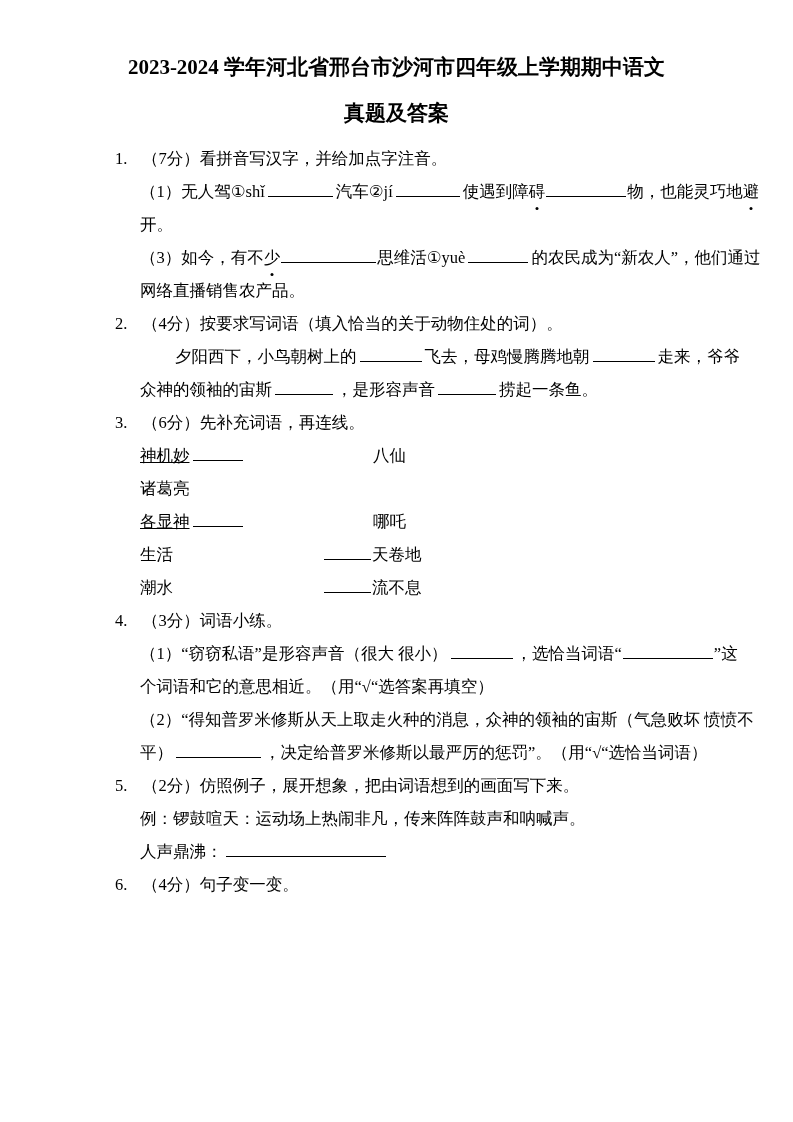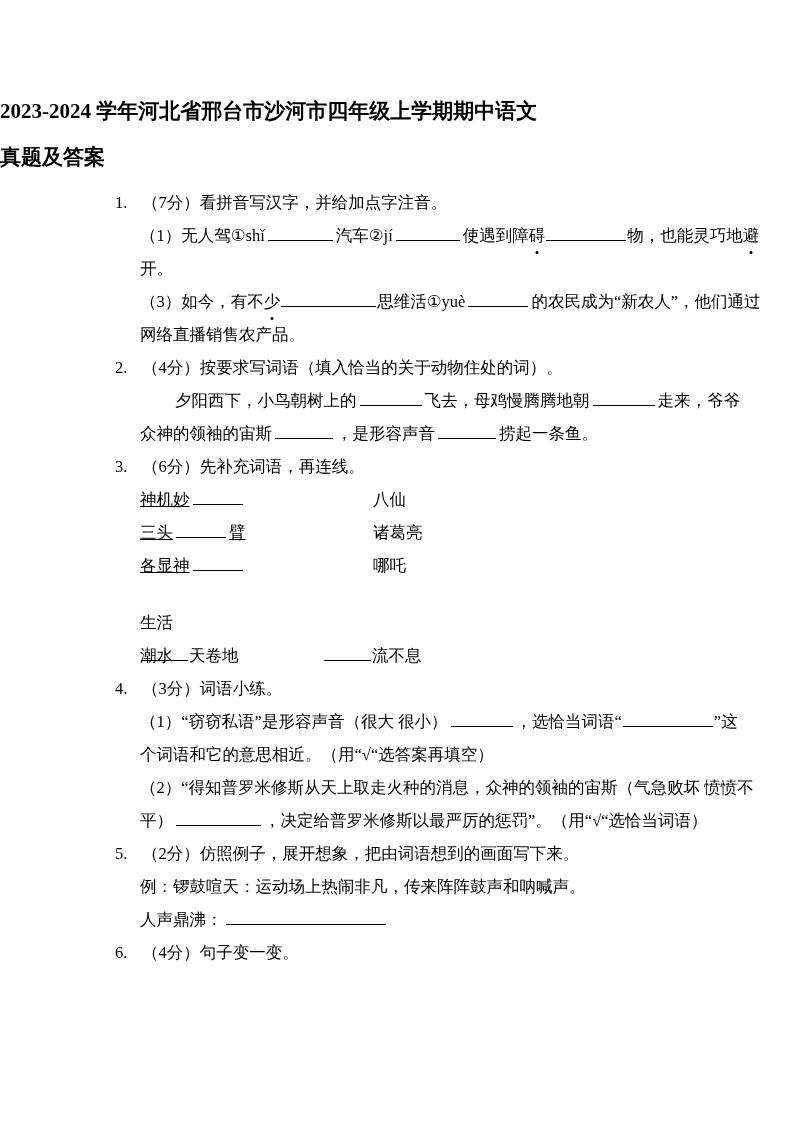--- a/index.html
+++ b/index.html
@@ -3,41 +3,41 @@
 <meta charset="utf-8">
 <style>
   html,body{margin:0;padding:0;}
   body{
     width:793px;height:1122px;background:#ffffff;color:#000;
     font-family:"Liberation Serif","DejaVu Serif","DejaVu Sans",serif;
     font-size:16.5px;
     -webkit-font-smoothing:antialiased;
   }
   .page{position:relative;width:793px;height:1122px;overflow:hidden;}
-  .title-block{padding-top:88px;font-weight:bold;font-size:21px;line-height:46px;}
+  .title-block{padding-top:44px;text-align:center;font-weight:bold;font-size:21px;line-height:46px;}
   .content{padding-left:115px;padding-right:40px;padding-top:6px;}
   .line{line-height:33px;height:33px;white-space:nowrap;}
   .qhead{margin-top:0;}
   .qnum{display:inline-block;min-width:27px;}
   .sub{padding-left:25px;}
   .indent2{padding-left:60px;}
   .blank{
     display:inline-block;height:15px;border-bottom:1px solid #000;
     margin:0 3px;vertical-align:baseline;
   }
   .blank.tight{margin:0 1px;}
   .dotchar{position:relative;display:inline-block;}
   .dotchar::after{
     content:"";position:absolute;left:50%;bottom:-2px;transform:translateX(-50%);
     width:3px;height:3px;border-radius:50%;background:#000;
   }
   .row{display:flex;padding-left:25px;line-height:33px;height:33px;white-space:nowrap;}
   .rowA .cell-left{width:233px;text-decoration:underline;}
   .rowB .cell-left{width:183px;}
-  .gap-top{margin-top:24px;flex-direction:column;}
+  .gap-top{}
 </style>
 </head>
 <body>
 
 <div class="page">
 
   <div class="title-block">
     <div>2023-2024 学年河北省邢台市沙河市四年级上学期期中语文</div>
     <div>真题及答案</div>
   </div>
@@ -59,21 +59,20 @@
     </div>
 
     <div>
       <div class="line qhead"><span class="qnum">3.</span><span>（6分）先补充词语，再连线。</span></div>
 
       <div class="row rowA">
           <span class="cell-left"><span>神机妙</span><span class="blank" style="width:50px"></span><span></span></span>
           <span>八仙</span>
         </div>
       <div class="row rowA">
-          <span class="cell-left"><span>三头</span><span class="blank" style="width:50px"></span><span>臂</span></span>
           <span>诸葛亮</span>
         </div>
       <div class="row rowA">
           <span class="cell-left"><span>各显神</span><span class="blank" style="width:50px"></span><span></span></span>
           <span>哪吒</span>
         </div>
 
       <div class="row rowB gap-top">
           <span class="cell-left">生活</span>
           <span><span></span><span class="blank tight" style="width:47px"></span><span>天卷地</span></span>

